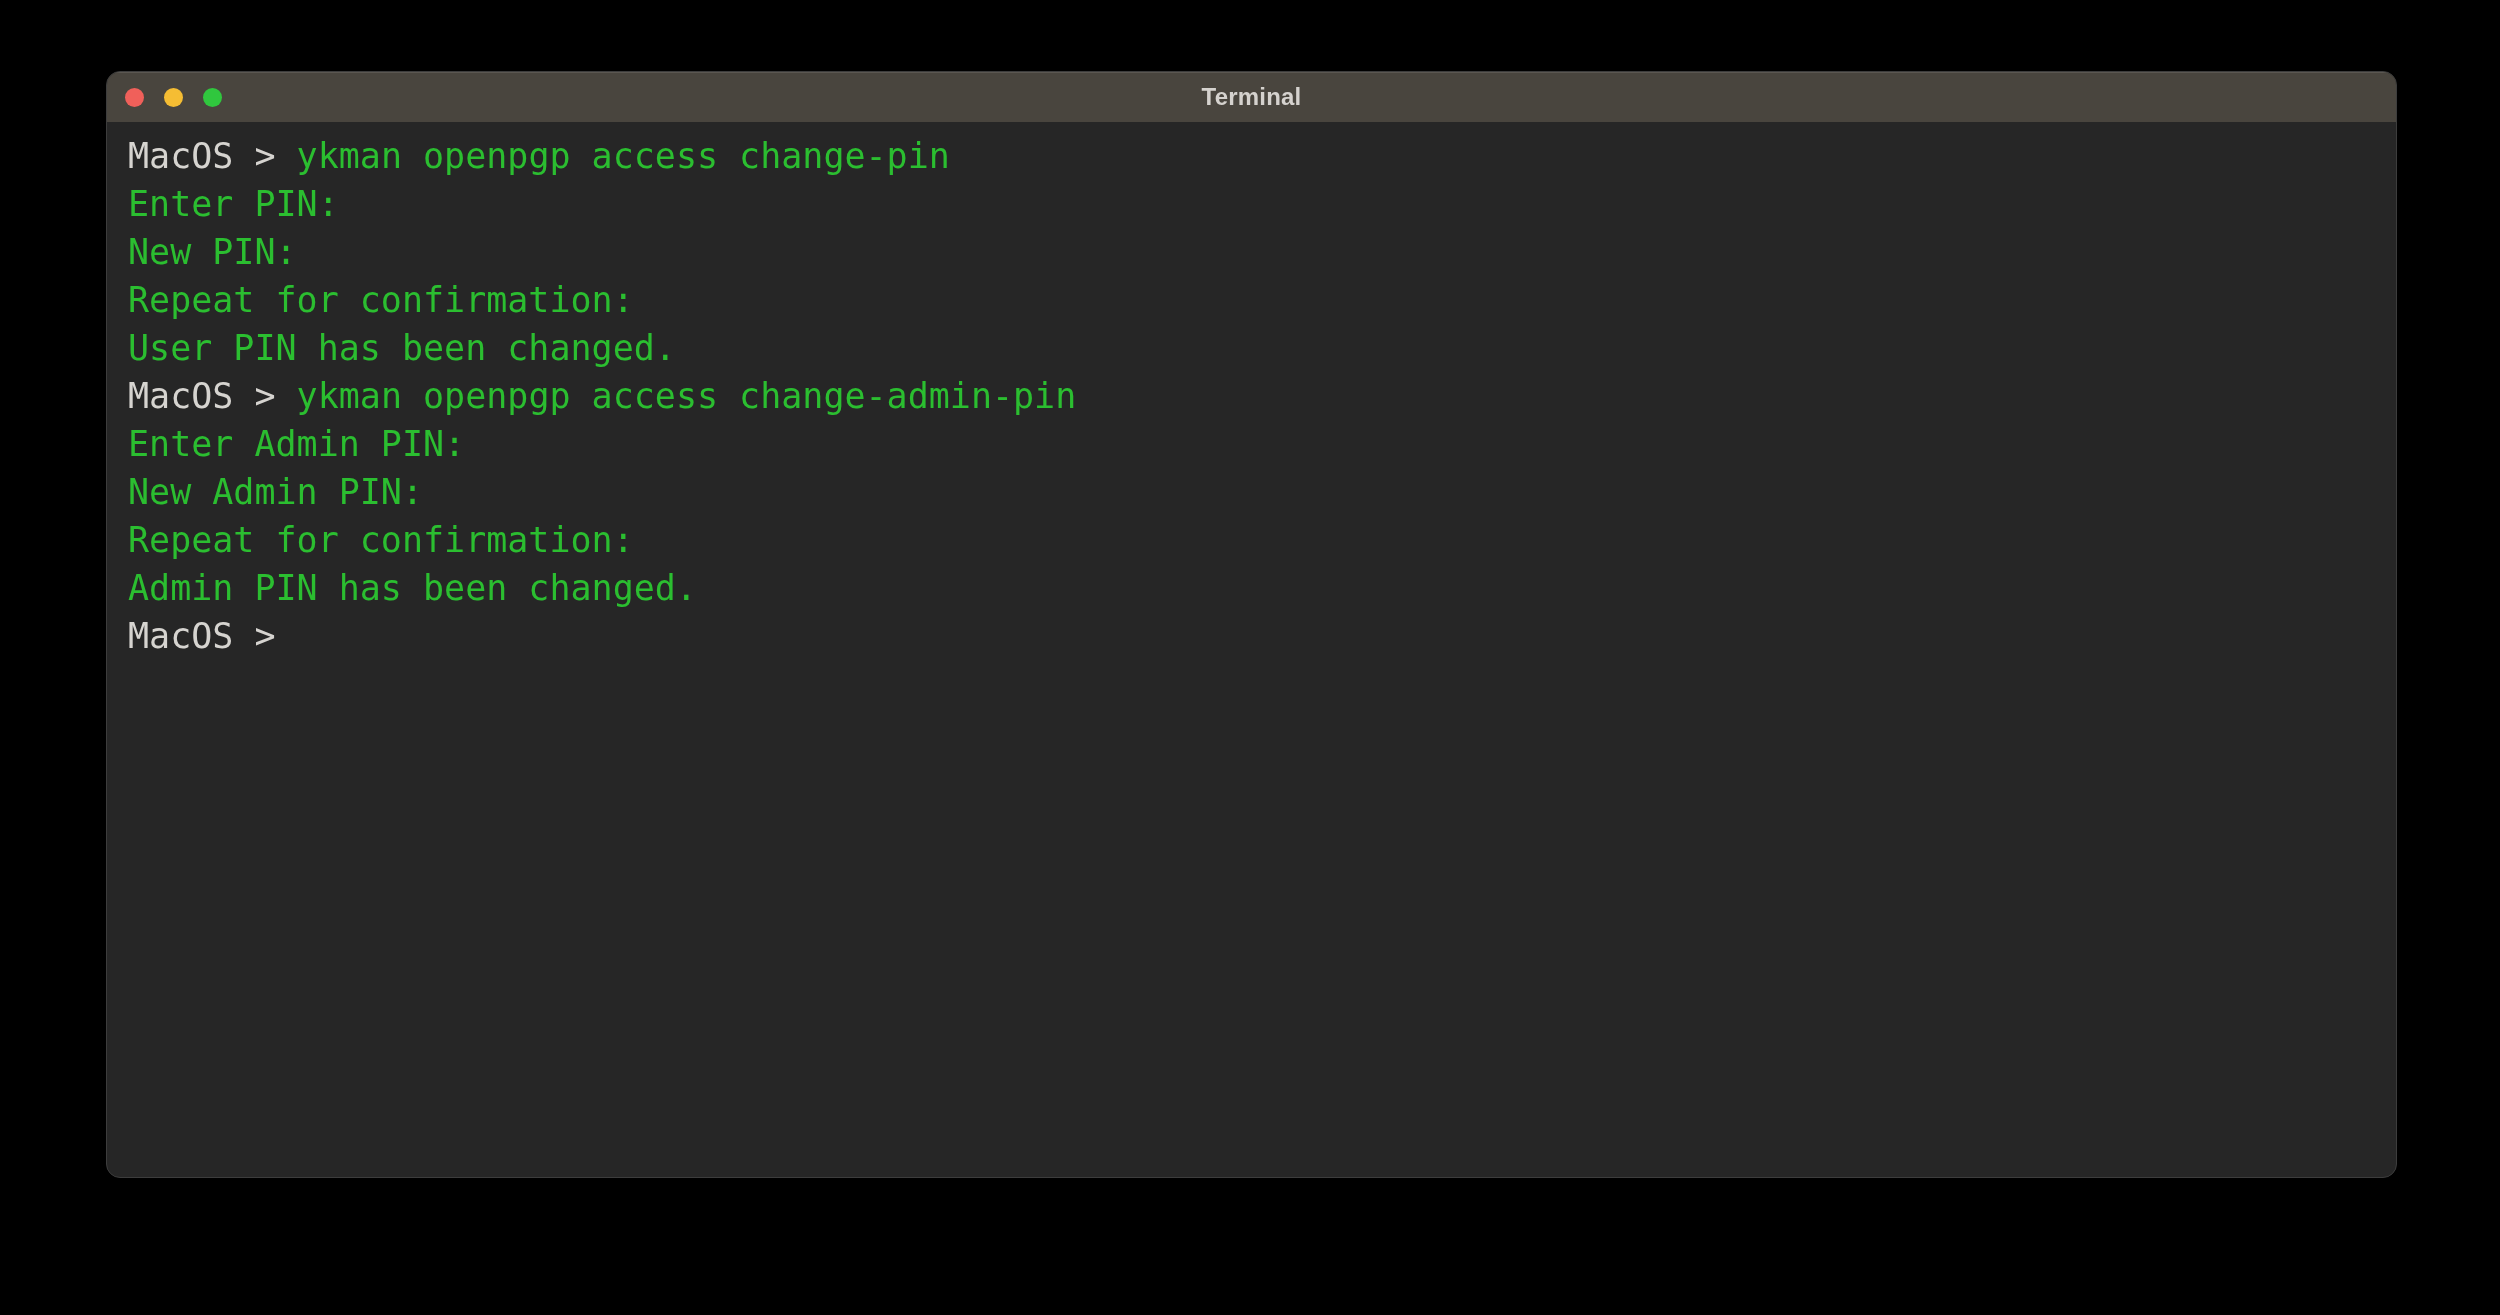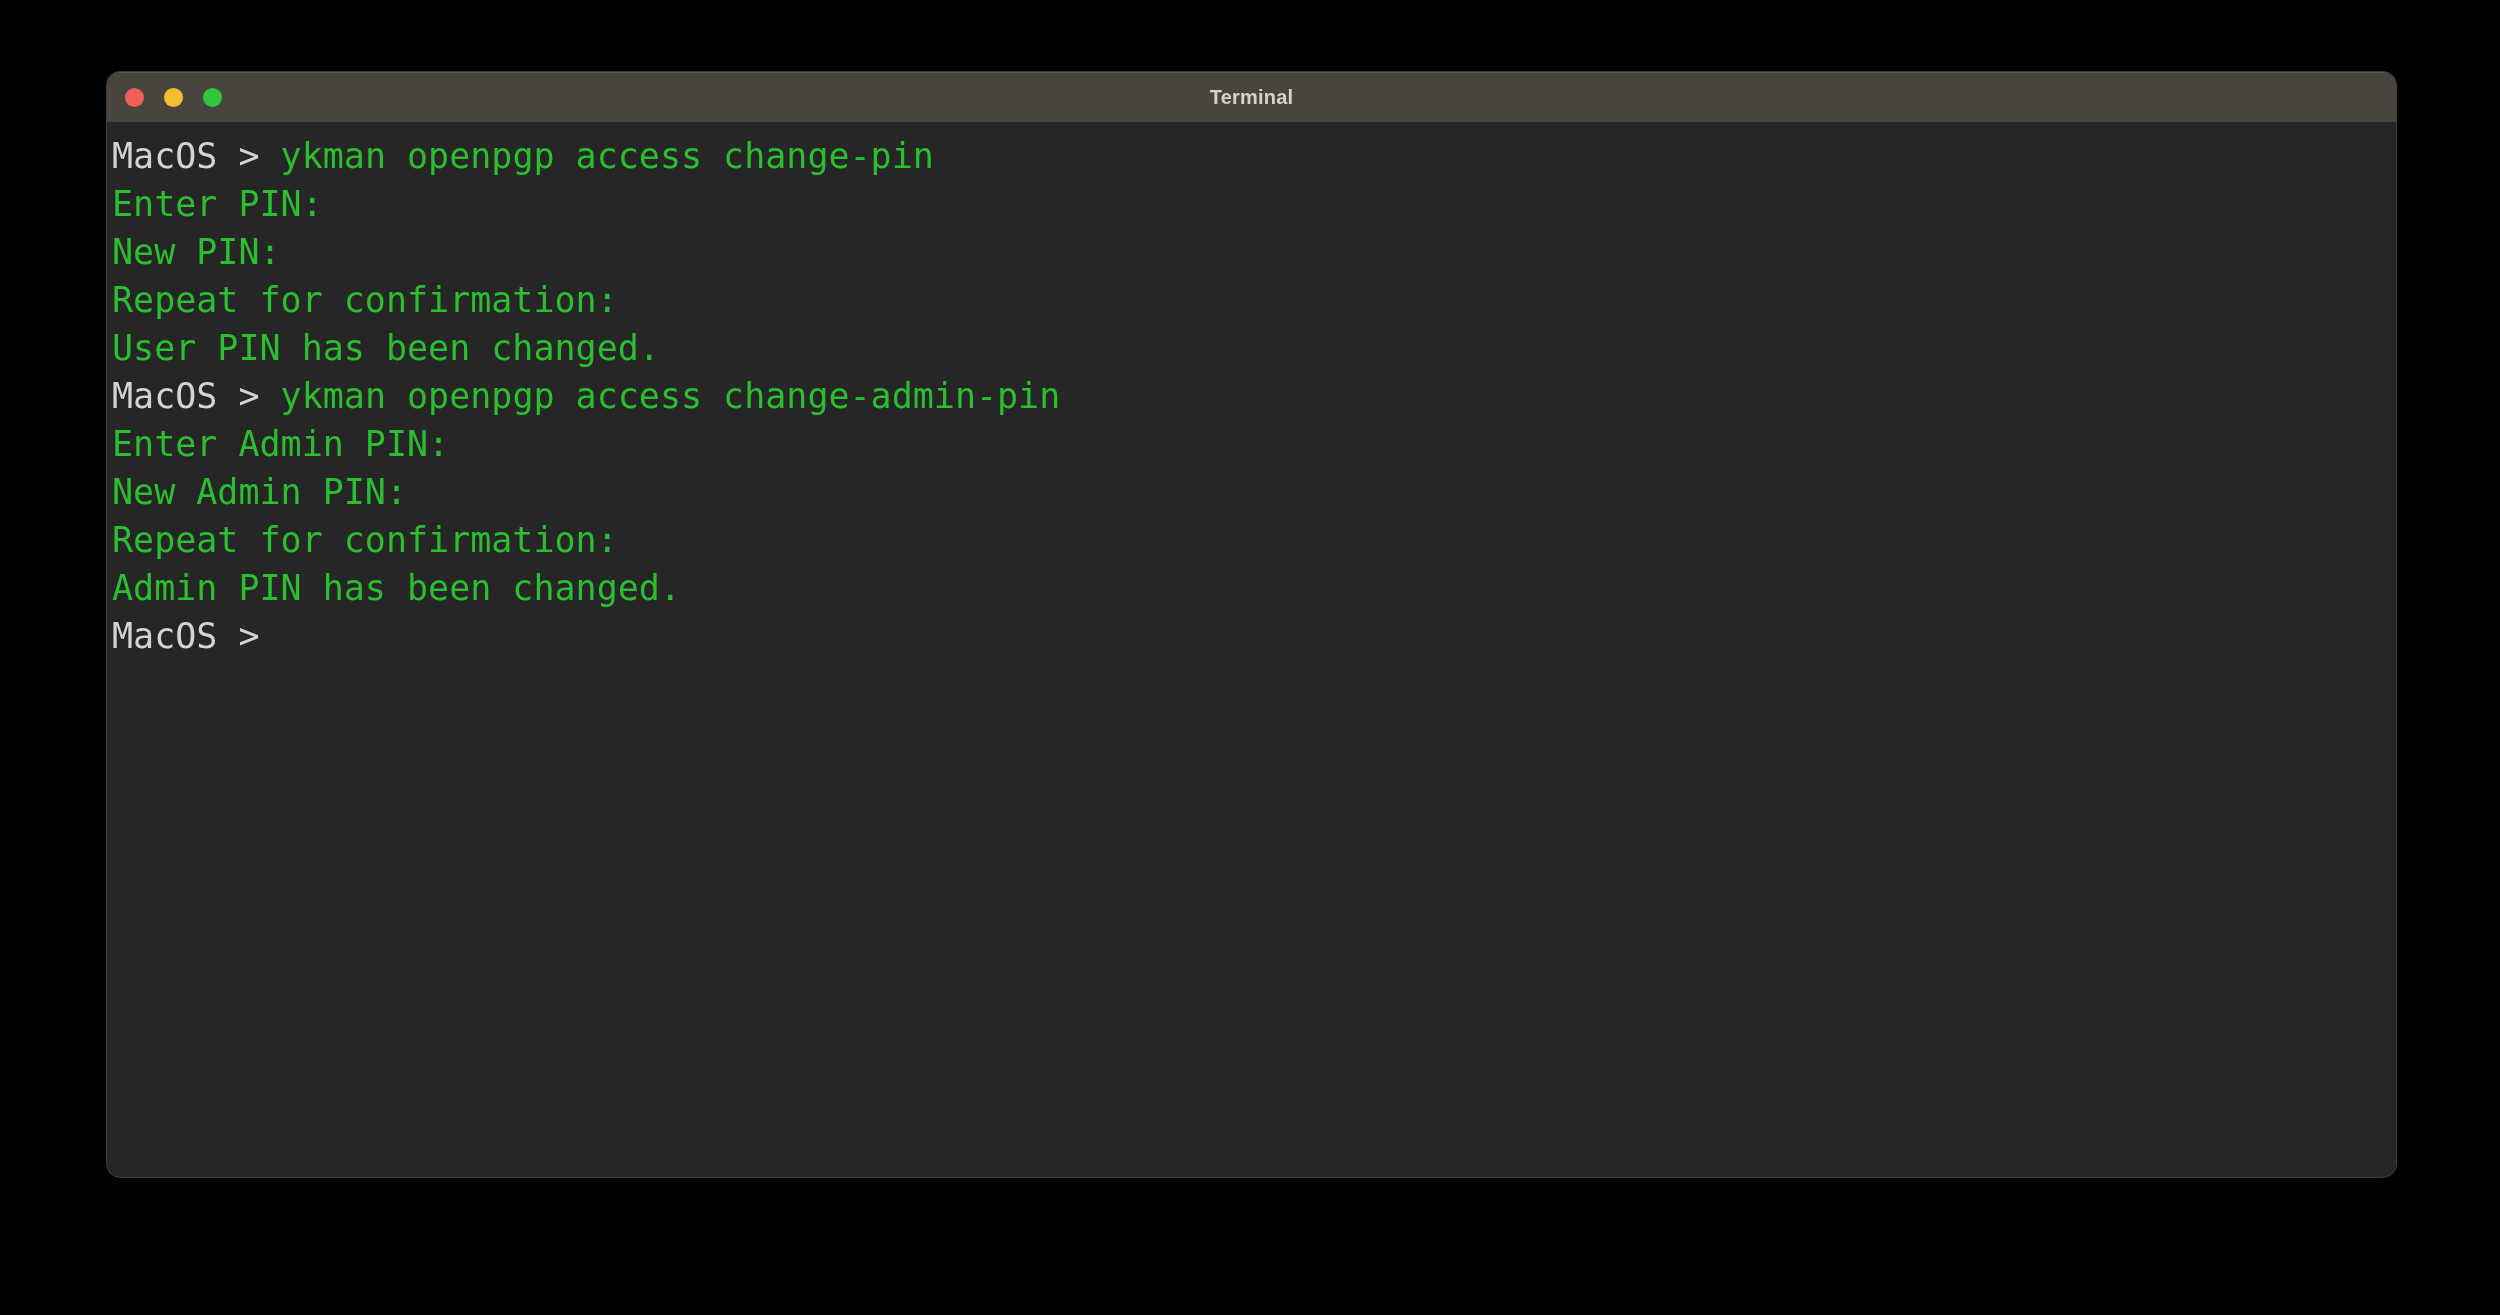--- a/index.html
+++ b/index.html
@@ -33,21 +33,21 @@
     display: flex;
     align-items: center;
     gap: 20px;
   }
   .light {
     width: 19px; height: 19px;
     border-radius: 50%;
     display: inline-block;
   }
   .window-title {
-    font-size: 20px;
+    font-size: 24px;
     font-weight: bold;
     color: #d5d2ce;
     letter-spacing: 0.2px;
   }
 
   .pathbar {
     height: 40px;
     background: #403d37;
     border-top: 2px solid #1e1e1e;
     box-shadow: inset 0 -1px 0 rgba(0,0,0,0.35);
@@ -63,21 +63,21 @@
     white-space: nowrap;
   }
 
   .terminal-content {
     padding: 10px 8px 0 5px;
     font-family: "DejaVu Sans Mono", "Liberation Mono", monospace;
     font-size: 35px;
     line-height: 48px;
     white-space: pre;
   }
-  .line { height: 48px; }
+  .line { height: 48px; margin-left: 16px; }
   .prompt { color: var(--prompt-color, #d6d4d0); }
   .cmd, .out { color: var(--green, #2bbe30); }
 </style>
 </head>
 <body>
 
 <div class="window">
 
   <div class="titlebar">
     <div class="traffic-lights">

